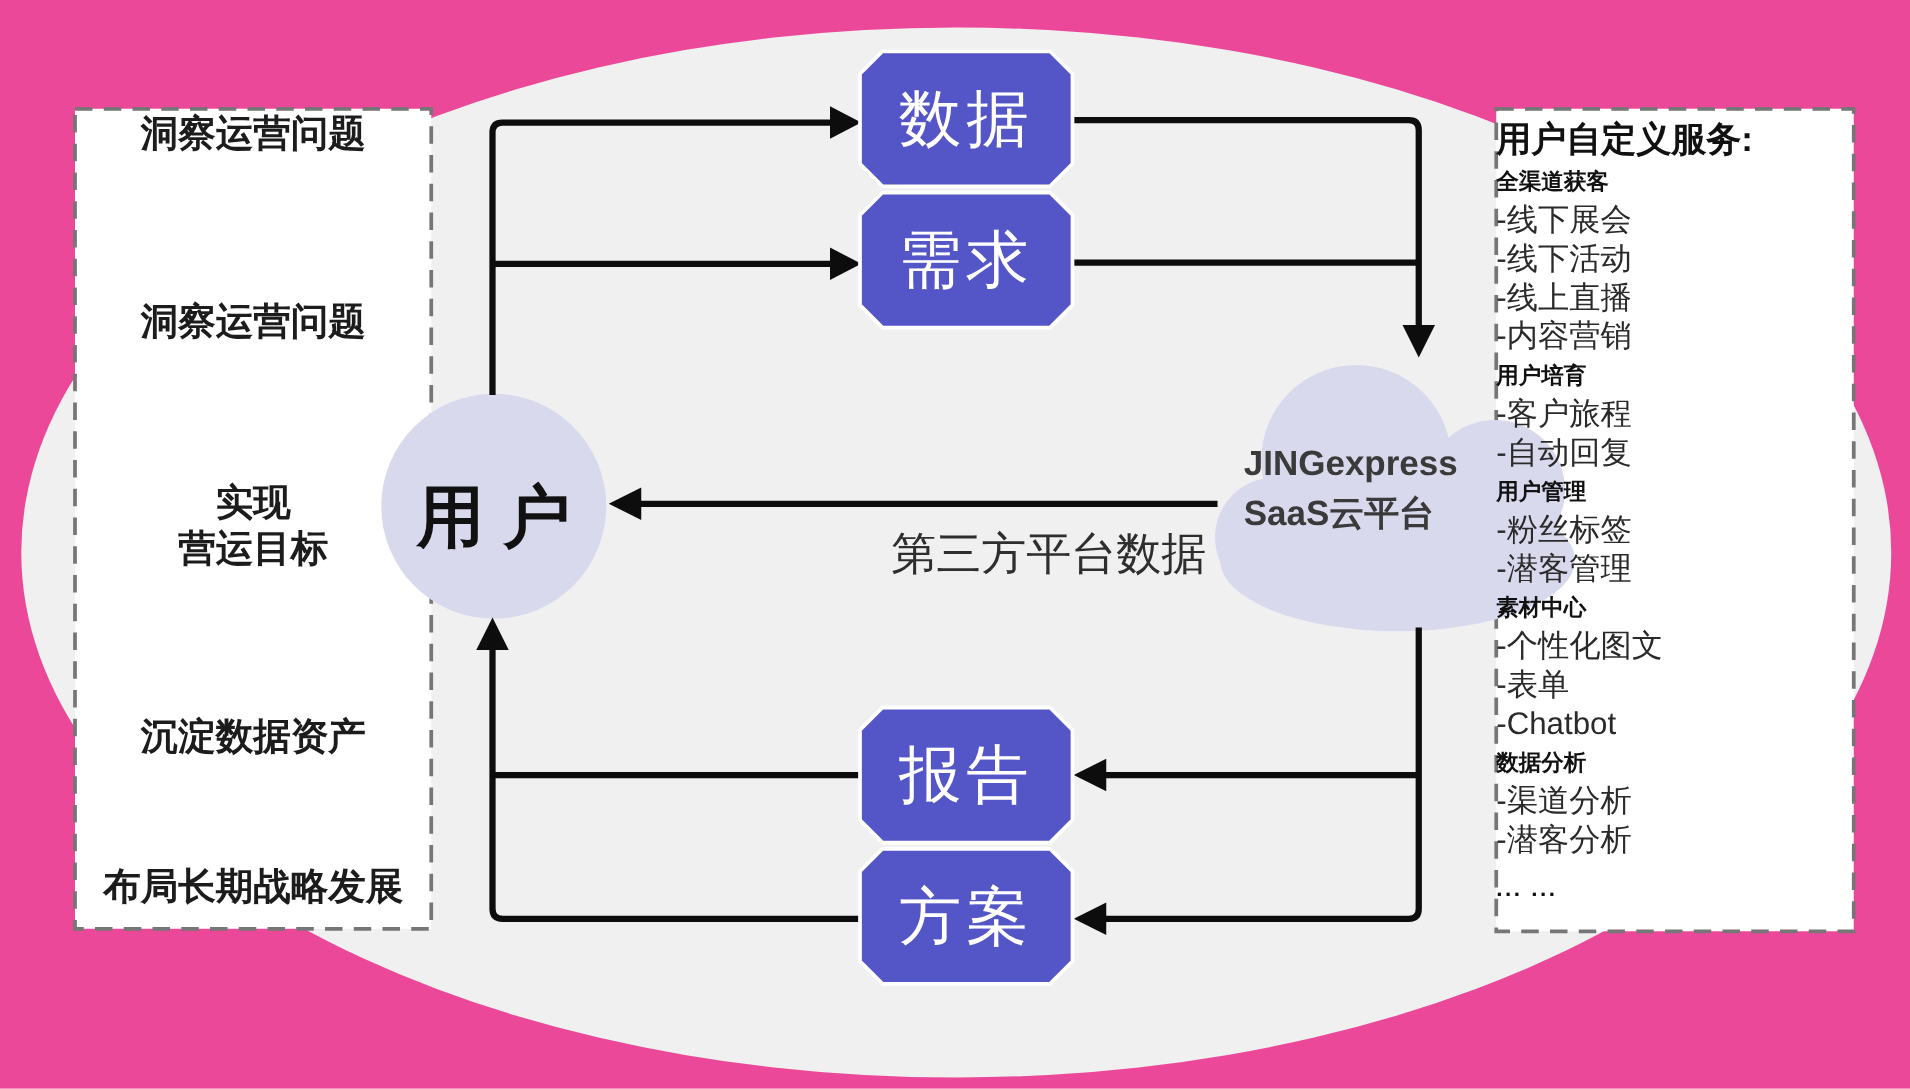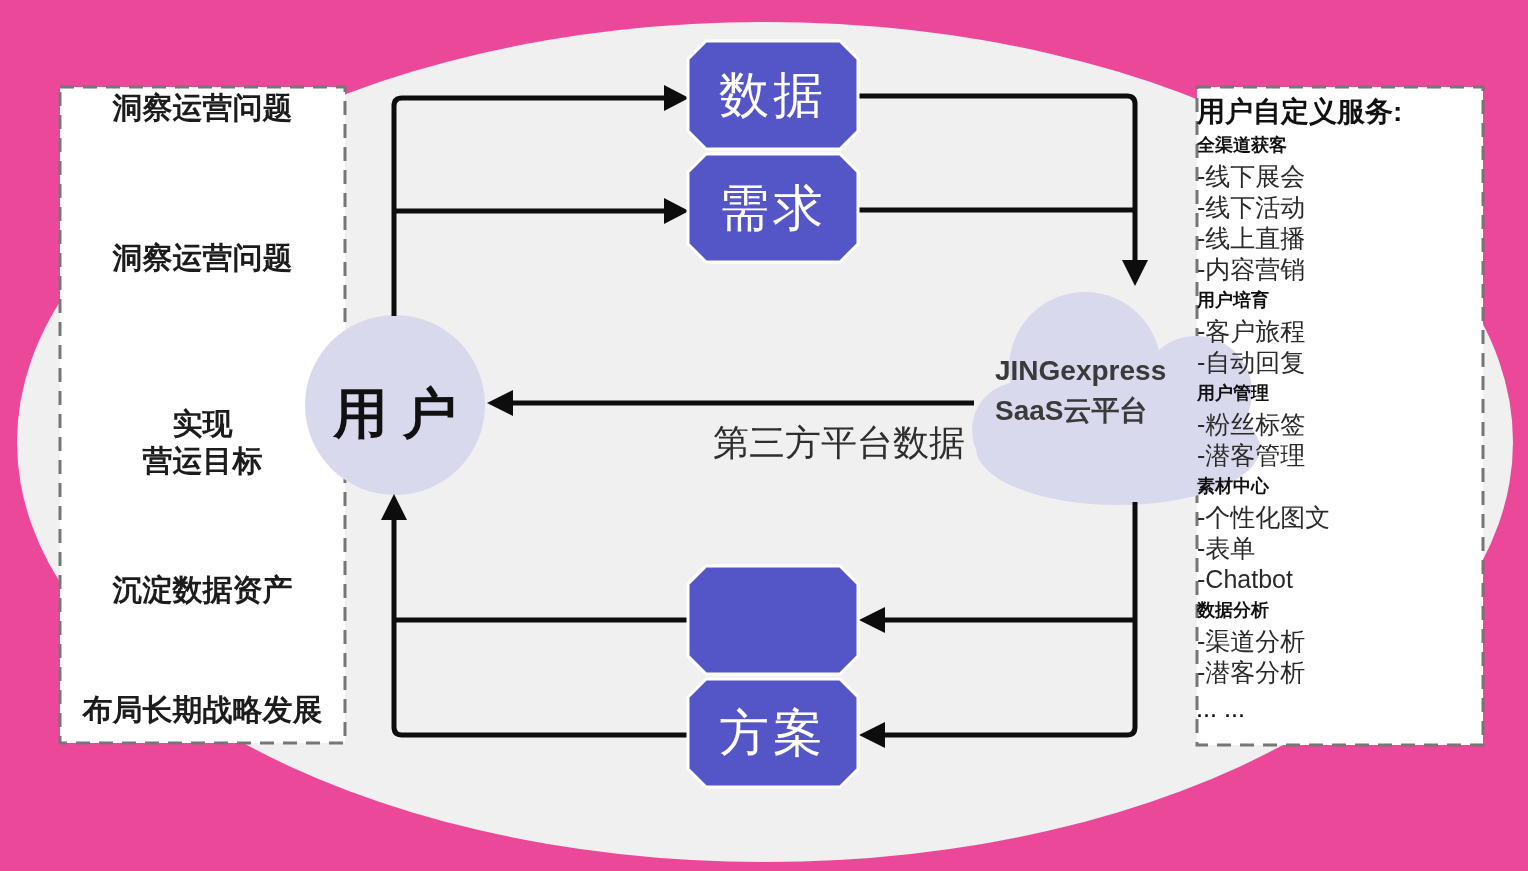--- a/index.html
+++ b/index.html
@@ -4,21 +4,21 @@
 <style>
   html,body{margin:0;padding:0;background:#ffffff;}
   body{font-family:"Liberation Sans", sans-serif; -webkit-font-smoothing:antialiased;}
   .canvas{position:relative;width:1528px;height:871px;background:#ec4899;overflow:hidden;}
   .canvas svg{position:absolute;left:0;top:0;}
 
   
   .left-panel{position:absolute;left:60px;top:87px;width:285px;height:656px;}
   .lp-item{position:absolute;left:0;width:100%;text-align:center;
            font-size:30px;font-weight:bold;color:#1c1c1c;line-height:37px;white-space:pre-line;}
-  .lp-0{top:2px;} .lp-1{top:152px;} .lp-2{top:297px;margin-top:21px;} .lp-3{top:484px;} .lp-4{top:604px;font-family:Liberation Serif, serif;}
+  .lp-0{top:2px;} .lp-1{top:152px;} .lp-2{top:297px;} .lp-3{top:484px;} .lp-4{top:604px;font-family:Liberation Serif, serif;}
 
   
   .right-panel{position:absolute;left:1197px;top:87px;width:286px;height:658px;
                display:flex;flex-direction:column;padding-top:7px;box-sizing:border-box;}
   .rp-title{font-size:28px;font-weight:bold;color:#111;line-height:36px;}
   .rp-line{font-size:25px;color:#2a2a2a;line-height:31px;}
   .rp-bold{font-weight:bold;color:#111;font-size:18px;}
   .rp-last{margin-top:8px;letter-spacing:2px;}
 
   
@@ -105,20 +105,21 @@
     <div class="lp-item lp-1">洞察运营问题</div>
     <div class="lp-item lp-2">实现
 营运目标</div>
     <div class="lp-item lp-3">沉淀数据资产</div>
     <div class="lp-item lp-4">布局长期战略发展</div>
   </div>
 
   <div class="user-label">用 户</div>
   <div class="node-label nl-demand">需求</div>
   <div class="node-label nl-data">数据</div>
+  <div class="node-label nl-report">报告</div>
   <div class="node-label nl-solution">方案</div>
 
   <div class="cloud-label">
     <span>JINGexpress</span><br>
     <span>SaaS云平台</span>
   </div>
 
   <div class="mid-arrow-label">第三方平台数据</div>
 
   <div class="right-panel">

